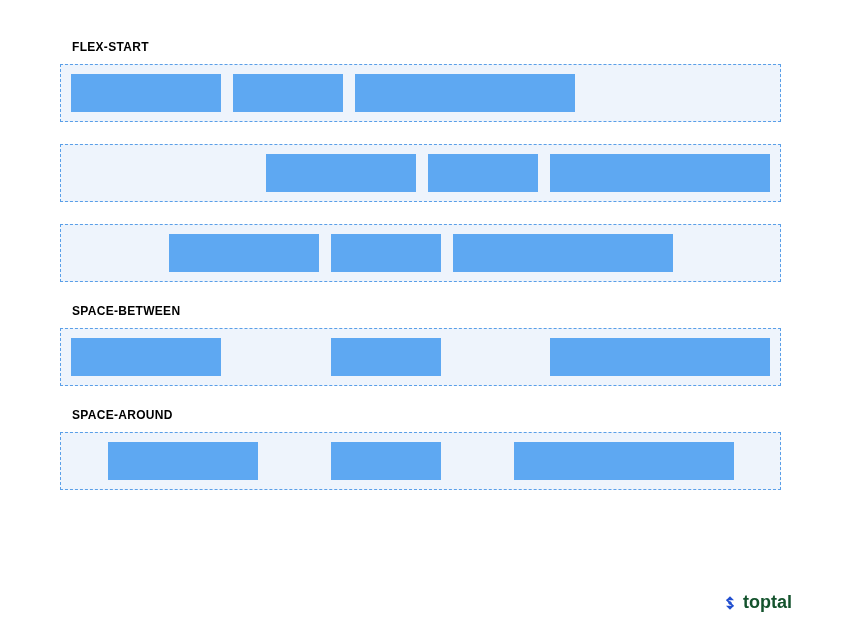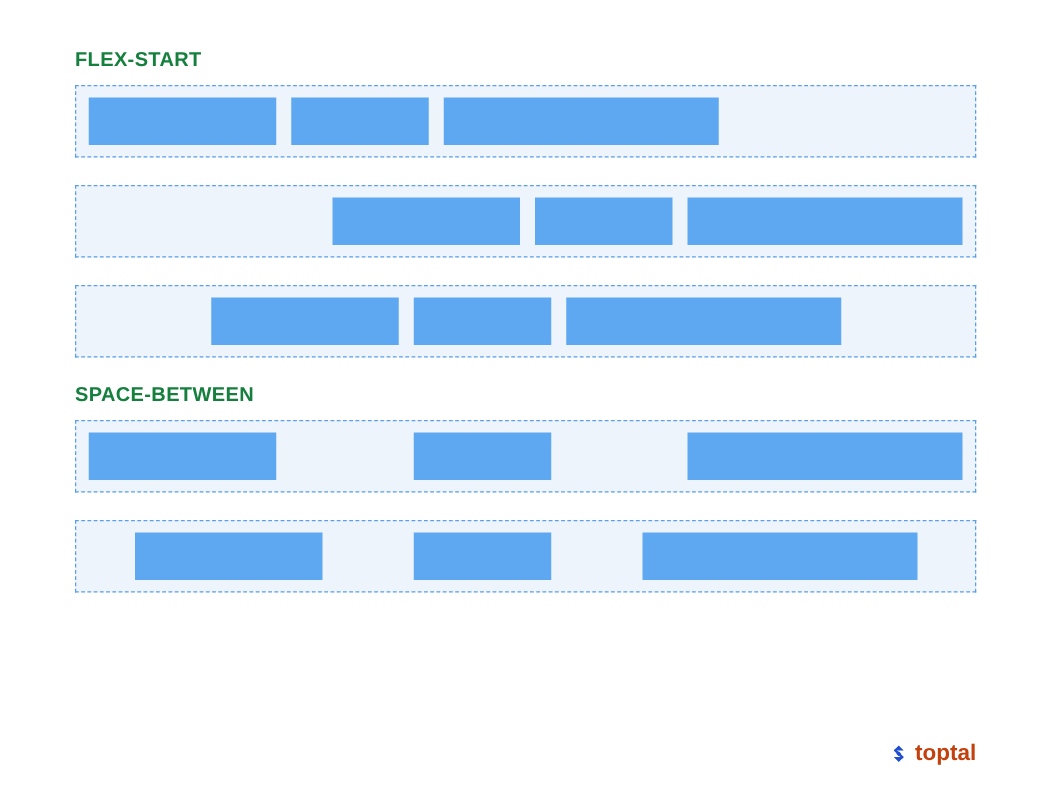--- a/index.html
+++ b/index.html
@@ -12,25 +12,26 @@
       background: #ffffff;
       width: 841px;
       height: 631px;
       padding: 40px 60px 20px 60px;
       position: relative;
     }
     .section {
       margin-bottom: 22px;
     }
     .section-label {
-      font-size: 16px;
+      font-size: 12px;
       font-weight: 600;
-      color: #15803d;
+      color: #000000;
       letter-spacing: 0.3px;
       margin-bottom: 10px;
+      margin-left: 12px;
     }
     .flex-container {
       display: flex;
       align-items: center;
       padding: 10px;
       background: #eef4fc;
       border: 1px dashed #5a9fe8;
       height: 58px;
       gap: 12px;
     }
@@ -43,25 +44,25 @@
       background: #5ea8f2;
       height: 38px;
       flex-shrink: 0;
     }
     .box.w-small { width: 110px; }
     .box.w-medium { width: 150px; }
     .box.w-large { width: 220px; }
     .footer-logo {
       position: absolute;
       bottom: 18px;
-      right: 60px;
+      right: 49px;
       display: flex;
       align-items: center;
       gap: 5px;
-      color: #c2410c;
+      color: #14532d;
       font-weight: 600;
       font-size: 18px;
     }
     .footer-logo svg {
       width: 16px;
       height: 16px;
       display: block;
     }
   </style>
 </head>
@@ -95,20 +96,21 @@
 <div class="section">
   <div class="section-label">SPACE-BETWEEN</div>
   <div class="flex-container fc-space-between">
     <div class="box w-medium"></div>
     <div class="box w-small"></div>
     <div class="box w-large"></div>
   </div>
 </div>
 
 <div class="section">
+  <div class="section-label">SPACE-AROUND</div>
   <div class="flex-container fc-space-around">
     <div class="box w-medium"></div>
     <div class="box w-small"></div>
     <div class="box w-large"></div>
   </div>
 </div>
 
 <div class="footer-logo">
   <span>
     <svg viewBox="0 0 24 24" fill="none" stroke="#204ecf" stroke-width="2.5">

